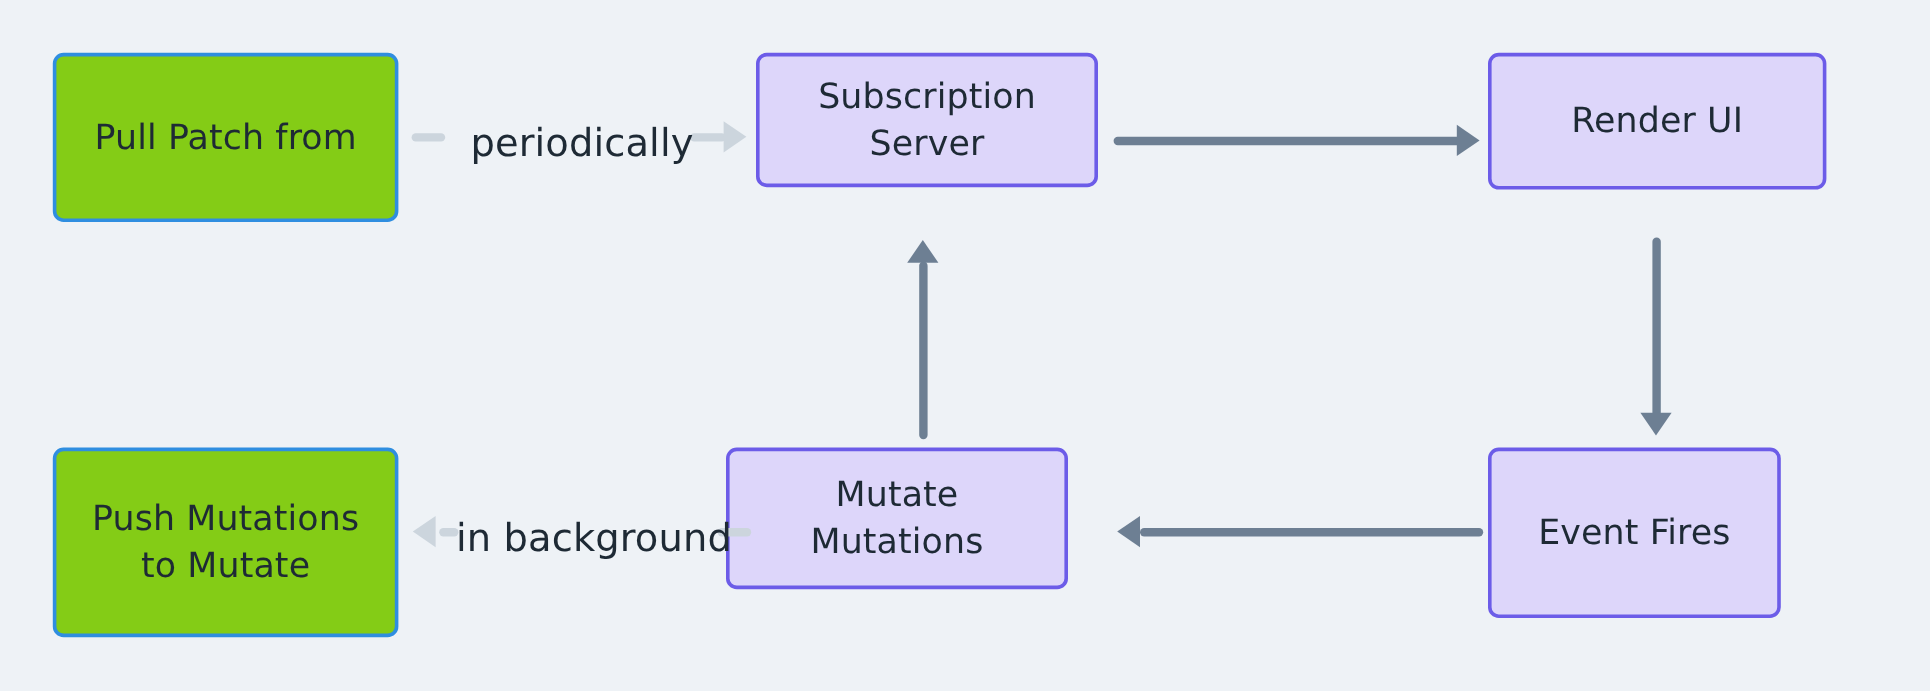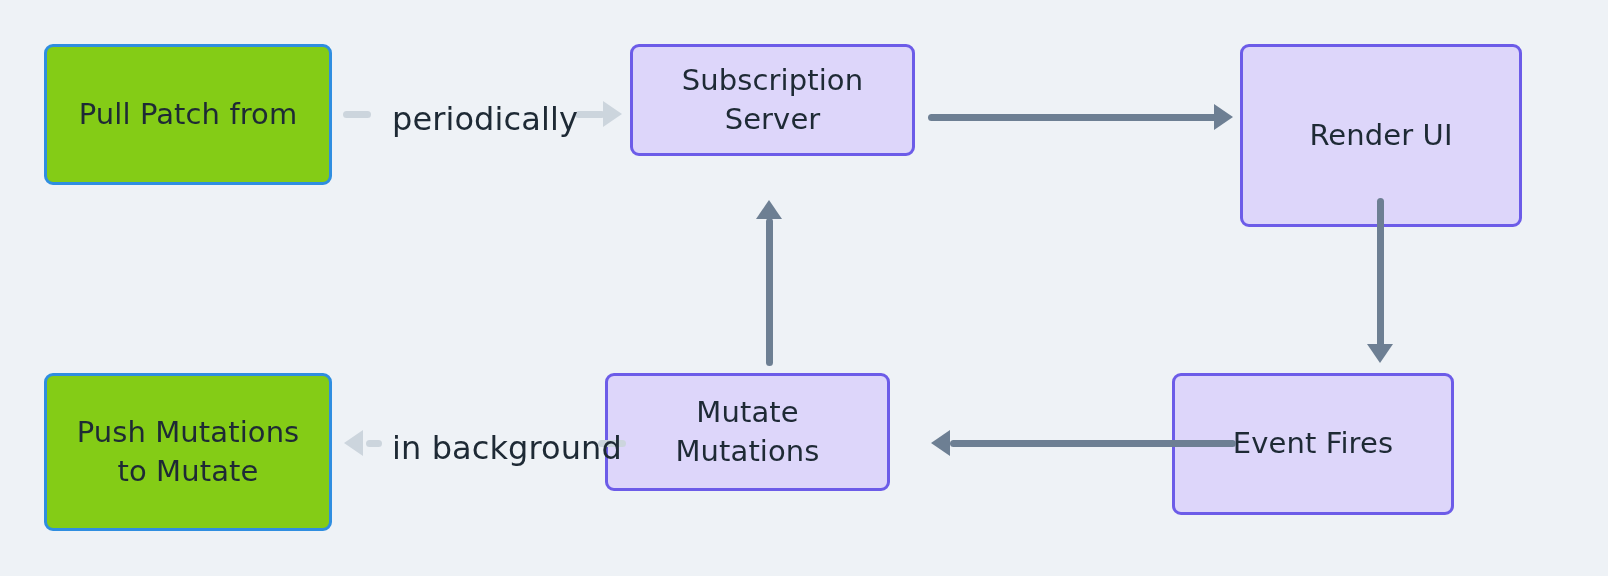--- a/index.html
+++ b/index.html
@@ -62,41 +62,41 @@
     </div>
   </div>
 
   <div class="node purple" style="left:630px;top:44px;width:285px;height:112px;">
     <div>
       <span class="lbl">Subscription</span>
       <span class="lbl">Server</span>
     </div>
   </div>
 
-  <div class="node purple" style="left:1240px;top:44px;width:282px;height:183px;">
+  <div class="node purple" style="left:1240px;top:44px;width:282px;height:114px;">
     <div>
       <span class="lbl">Render UI</span>
     </div>
   </div>
 
   <div class="node blue" style="left:44px;top:373px;width:288px;height:158px;">
     <div>
       <span class="lbl">Push Mutations</span>
       <span class="lbl">to Mutate</span>
     </div>
   </div>
 
   <div class="node purple" style="left:605px;top:373px;width:285px;height:118px;">
     <div>
       <span class="lbl">Mutate</span>
       <span class="lbl">Mutations</span>
     </div>
   </div>
 
-  <div class="node purple" style="left:1172px;top:373px;width:282px;height:142px;">
+  <div class="node purple" style="left:1240px;top:373px;width:244px;height:142px;">
     <div>
       <span class="lbl">Event Fires</span>
     </div>
   </div>
 
   <div class="edge">
     <div class="stub" style="left:343px;top:111px;width:28px;"></div>
     <div class="stub" style="left:575px;top:111px;width:30px;"></div>
     <div class="head right faded" style="left:603px;top:101px;"></div>
   </div>
@@ -120,15 +120,15 @@
   <div class="edge">
     <div class="v-line" style="left:766px;top:218px;height:148px;"></div>
     <div class="head up" style="left:756px;top:200px;"></div>
   </div>
 
   <div class="edge">
     <div class="stub" style="left:598px;top:440px;width:28px;"></div>
     <div class="stub" style="left:366px;top:440px;width:16px;"></div>
     <div class="head left faded" style="left:344px;top:430px;"></div>
   </div>
-  <div class="edge-label" style="left:392px;top:429px;text-align:center;">in background</div>
+  <div class="edge-label" style="left:380px;top:429px;text-align:center;">in background</div>
 
 </div>
 
 </body></html>

